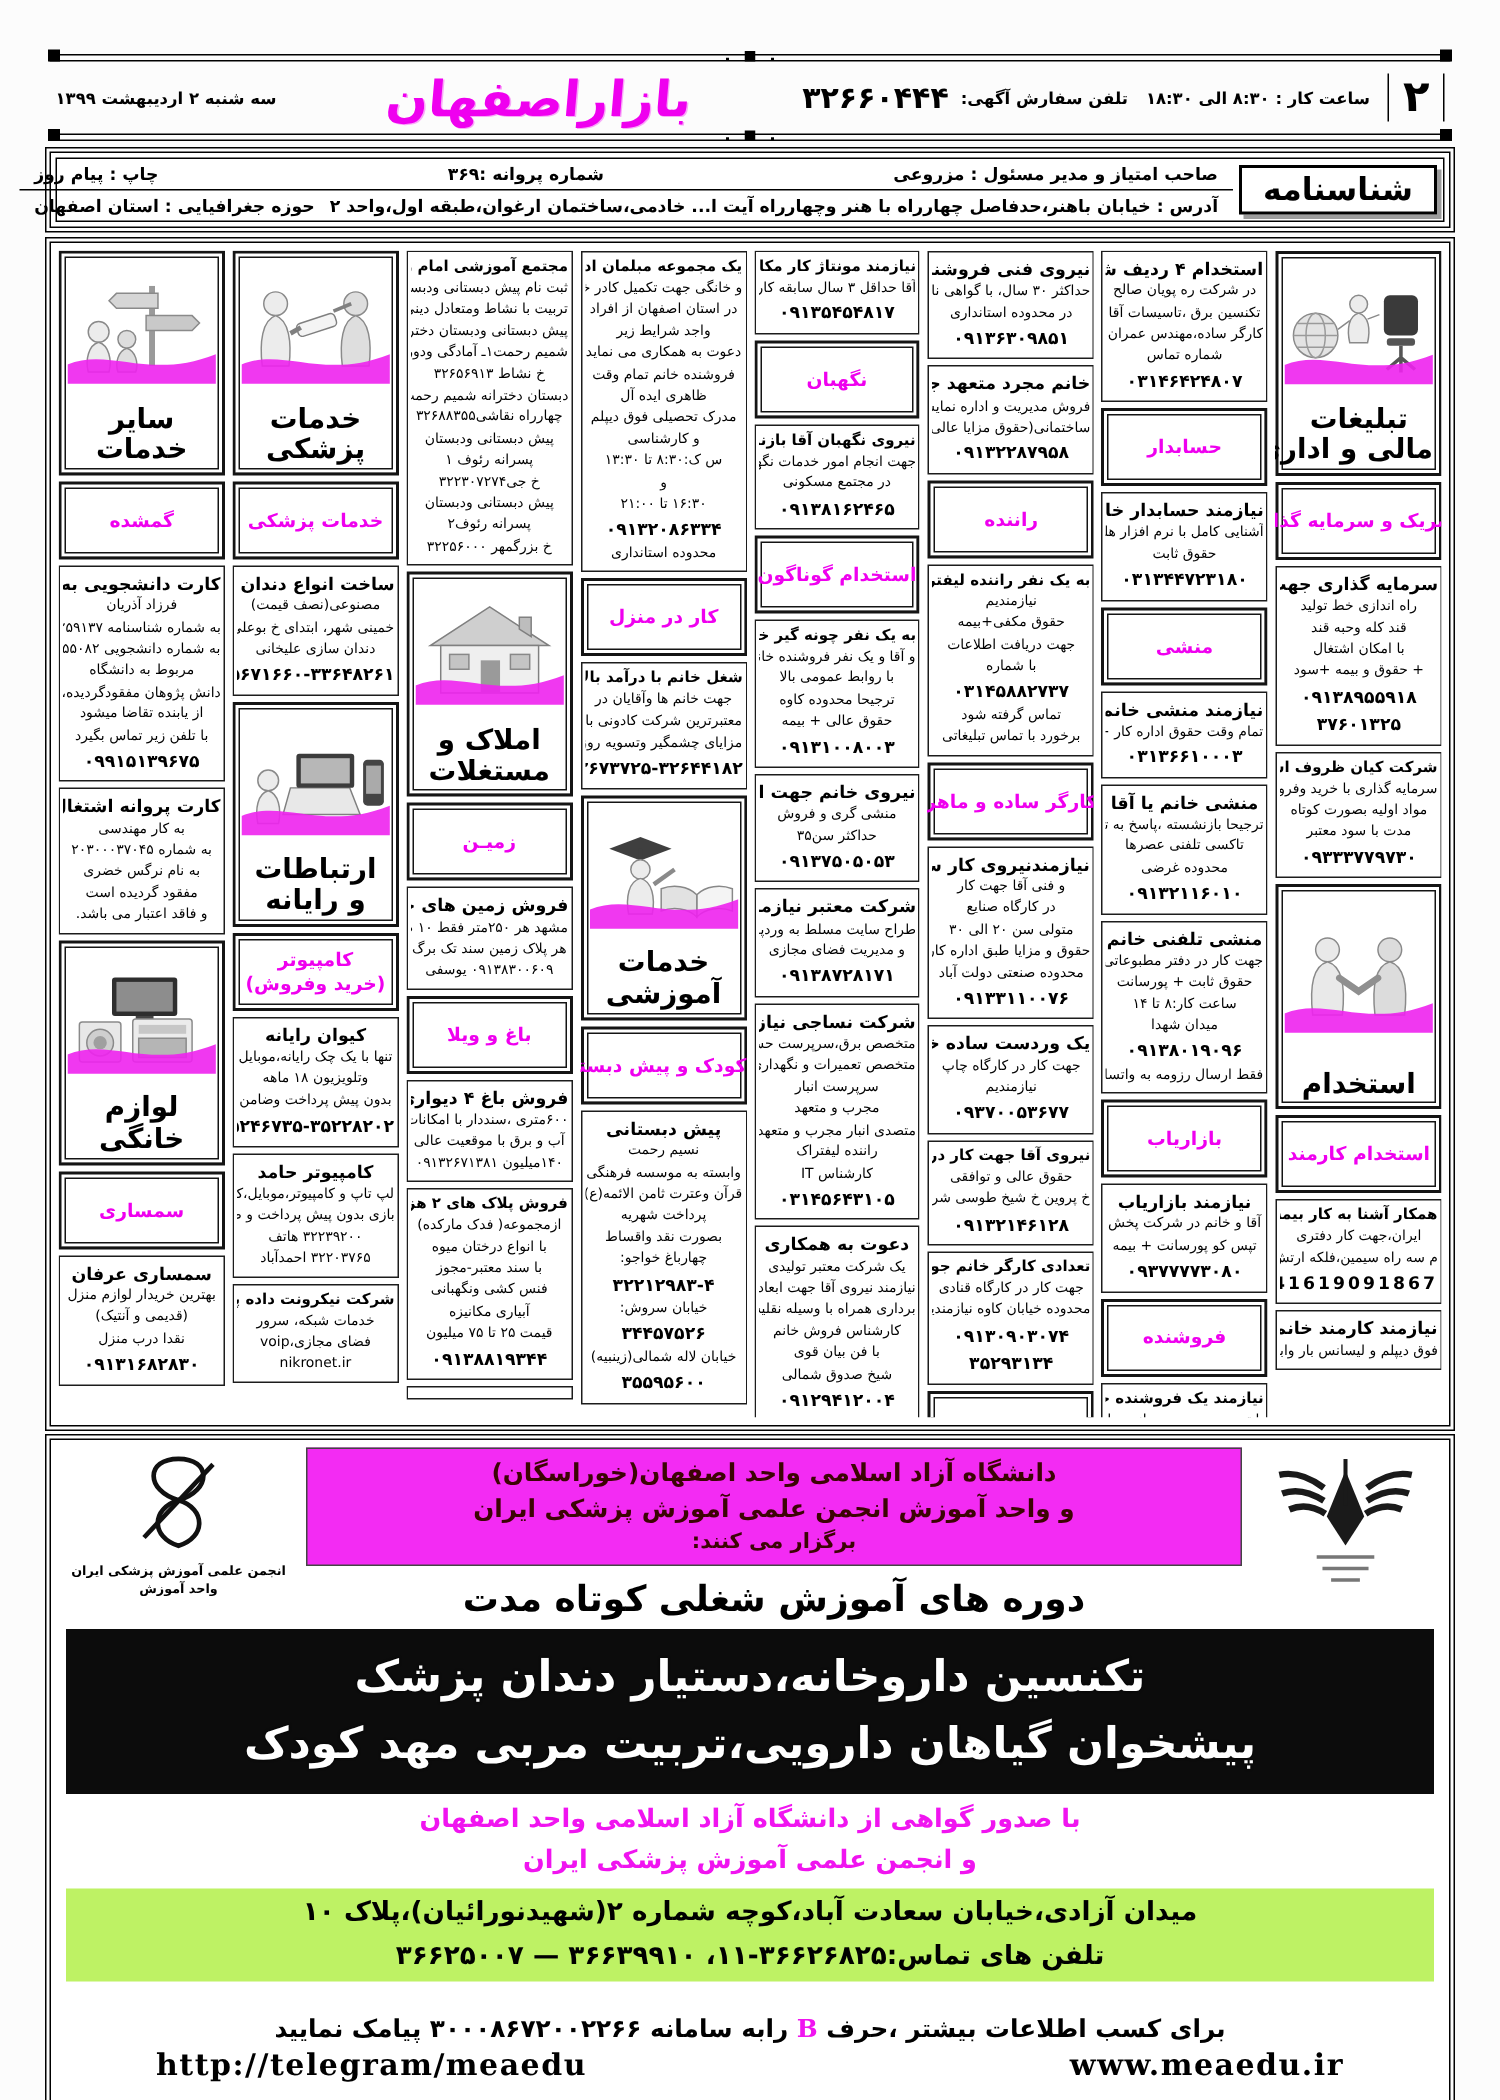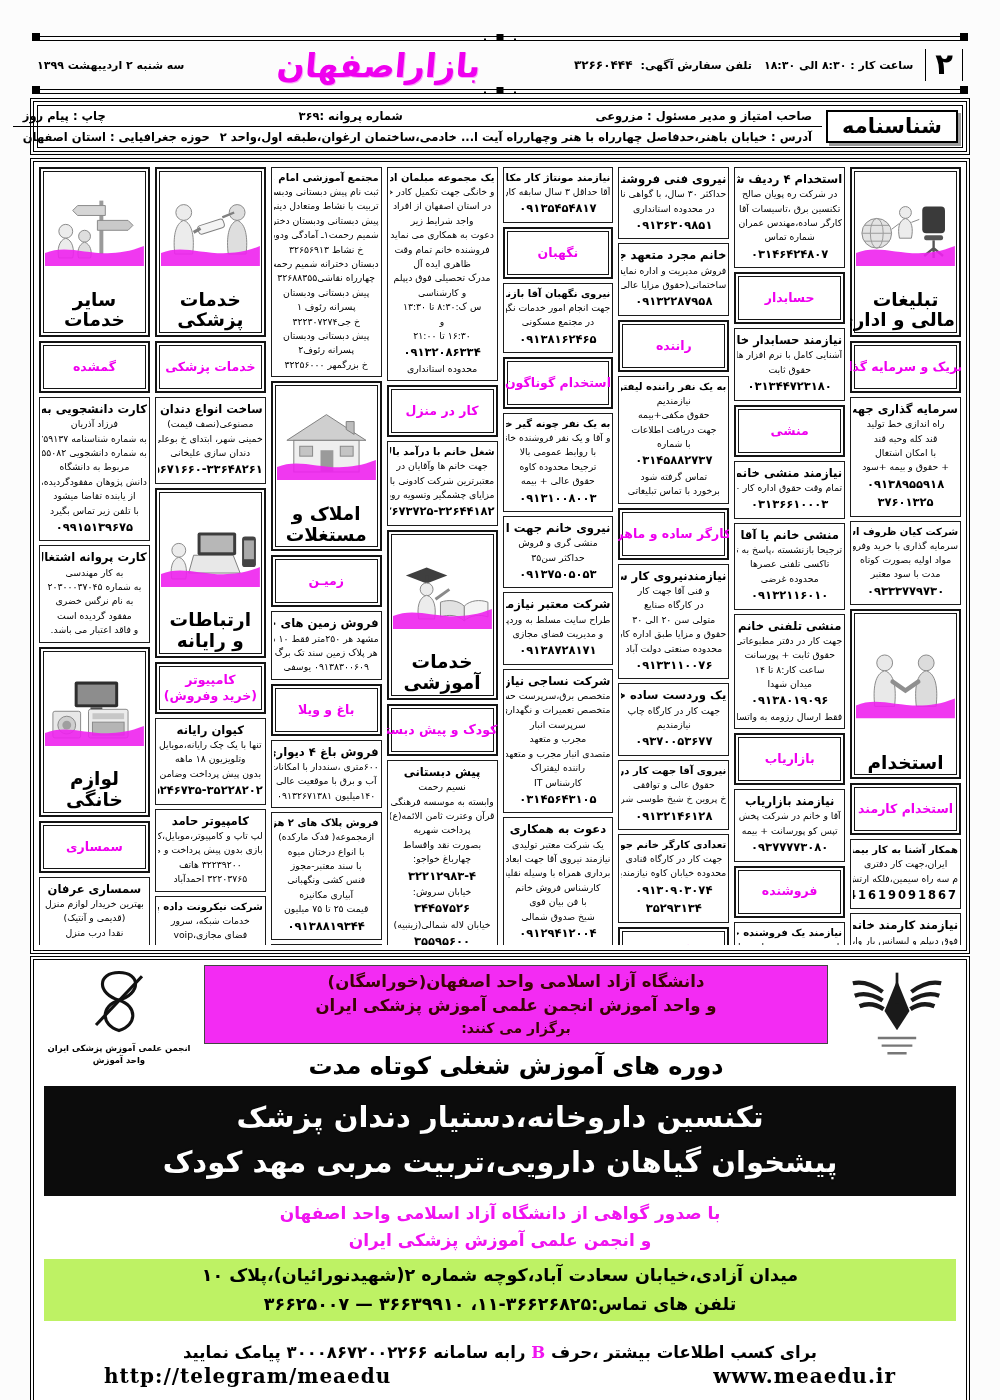--- a/index.html
+++ b/index.html
@@ -12,21 +12,21 @@
   .topbar{margin:36px 33px 0;}
   .rule{position:relative;height:5px;border-top:1.4px solid #000;border-bottom:1.4px solid #000;}
   .rule .m-l,.rule .m-r{position:absolute;top:-4px;width:8px;height:8px;background:#000;}
   .rule .m-l{left:-1px}.rule .m-r{right:-1px}
   .rule .m-c{position:absolute;left:50%;top:-3px;width:7px;height:7px;background:#000;transform:translateX(-50%);
              box-shadow:-15px 2px 0 -2.5px #000, 15px 2px 0 -2.5px #000;}
   .topbar-content{display:flex;direction:rtl;align-items:center;gap:12px;height:48px;padding:2px 4px;}
   .pageno{font-size:29px;font-weight:bold;padding:0 9px;border-right:1.6px solid #000;border-left:1.6px solid #000;line-height:1.1;}
   .hours,.date,.adphone-label{font-weight:bold;font-size:11px;white-space:nowrap;}
   .adphone{display:flex;align-items:center;gap:8px;font-weight:bold;}
-  .adphone-number{font-size:12px;font-weight:bold;letter-spacing:1px;}
+  .adphone-number{font-size:20px;font-weight:bold;letter-spacing:1px;}
   .logo{flex:1;text-align:center;color:var(--accent);font-size:33px;font-weight:bold;transform:skewX(-5deg);
         text-shadow:1px 1px 0 #f9a8f9;white-space:nowrap;}
 
   
   .masthead-wrap{margin:7px 33px 0;border:1px solid #000;outline:1.6px solid #000;outline-offset:2px;padding:3px;background:#fff;}
   .masthead{border:1px solid #000;display:flex;direction:rtl;align-items:stretch;}
   .mast-label{margin:4px;padding:2px 14px;border:2.5px solid #000;box-shadow:3px 3px 0 #9c9c9c,-2px -2px 0 #fff inset;
               font-weight:bold;font-size:21px;display:flex;align-items:flex-start;background:#fff;}
   .mast-info{flex:1;display:flex;flex-direction:column;justify-content:center;font-weight:bold;font-size:11.5px;}
   .mast-row{display:flex;justify-content:space-between;align-items:center;padding:3px 10px;gap:10px;}
@@ -40,21 +40,21 @@
 
   .ad{border:1.5px solid #1c1c1c;background:#fff;text-align:center;padding:3px 2px 4px;flex:0 0 auto;}
   .ad-title{font-weight:bold;font-size:11.6px;line-height:1.4;white-space:nowrap;overflow:hidden;}
   .ad-title.sm{font-size:10px;}
   .ad-line{font-size:9.3px;line-height:1.55;white-space:nowrap;overflow:hidden;}
   .ad-line.num{font-size:11.5px;font-weight:bold;letter-spacing:2px;line-height:1.6;}
 
   .frame{border:2.2px solid #141414;box-shadow:0 0 0 2px #fff inset,0 0 0 3px #141414 inset;background:#fff;}
   .cat-label{min-height:52px;display:flex;flex-direction:column;align-items:center;justify-content:center;padding:4px;flex:0 0 auto;}
   .cat-label .lbl{color:var(--accent);font-weight:bold;font-size:12.5px;line-height:1.3;white-space:nowrap;}
-  .cat-image{height:170px;display:flex;flex-direction:column;padding:4px;flex:0 0 auto;}
+  .cat-image{height:150px;display:flex;flex-direction:column;padding:4px;flex:0 0 auto;}
   .cat-image .ill{flex:1;min-height:0;}
   .cat-image .ill svg{width:100%;height:100%;display:block;}
   .cat-title{font-weight:bold;font-size:18.5px;line-height:1.12;text-align:center;white-space:nowrap;}
 
   
   .uni{margin:8px 33px 0;border:1px solid #000;outline:1.6px solid #000;outline-offset:2px;padding:5px 10px 23px;background:#fff;}
   .uni-top{display:flex;direction:rtl;gap:10px;align-items:flex-start;}
   .azad-logo{width:118px;flex:0 0 auto;text-align:center;}
   .azad-logo svg{width:104px;height:96px;}
   .uni-mid{flex:1;min-width:0;}

